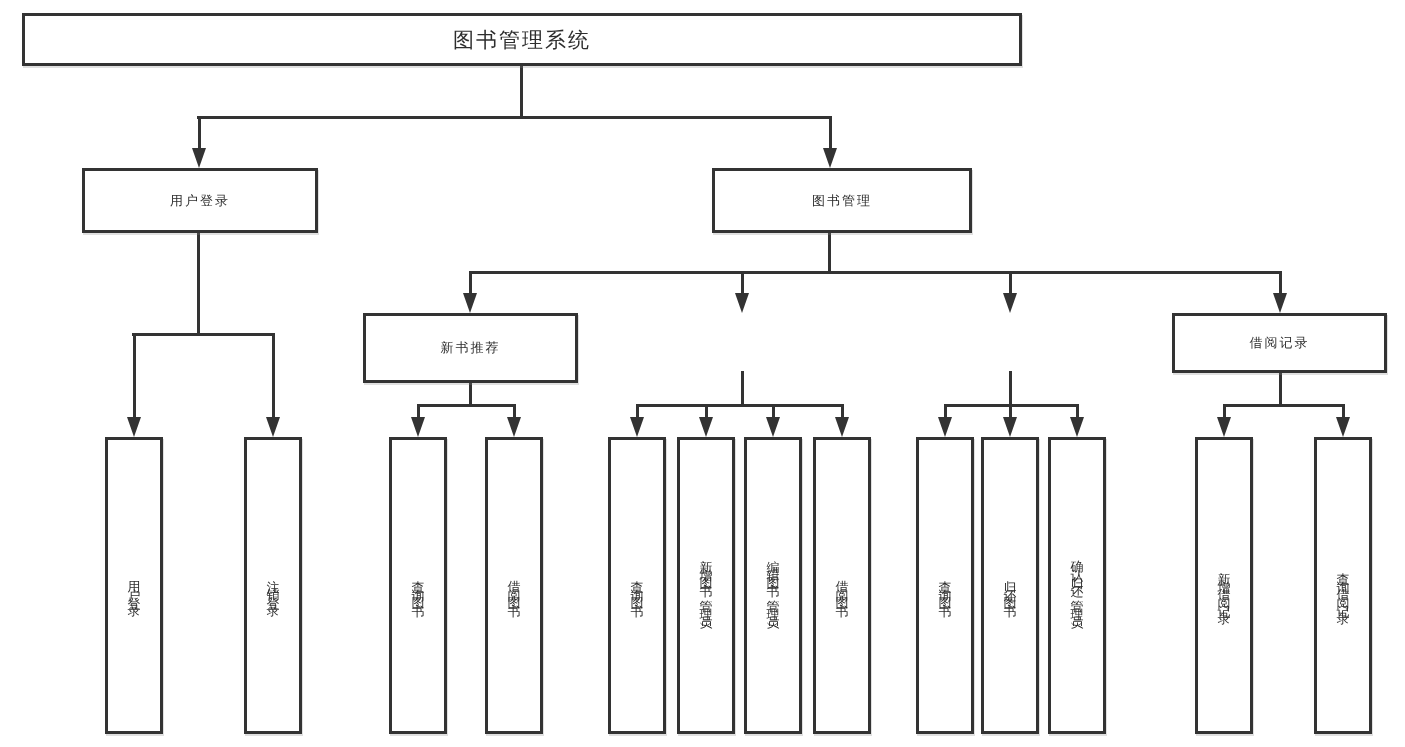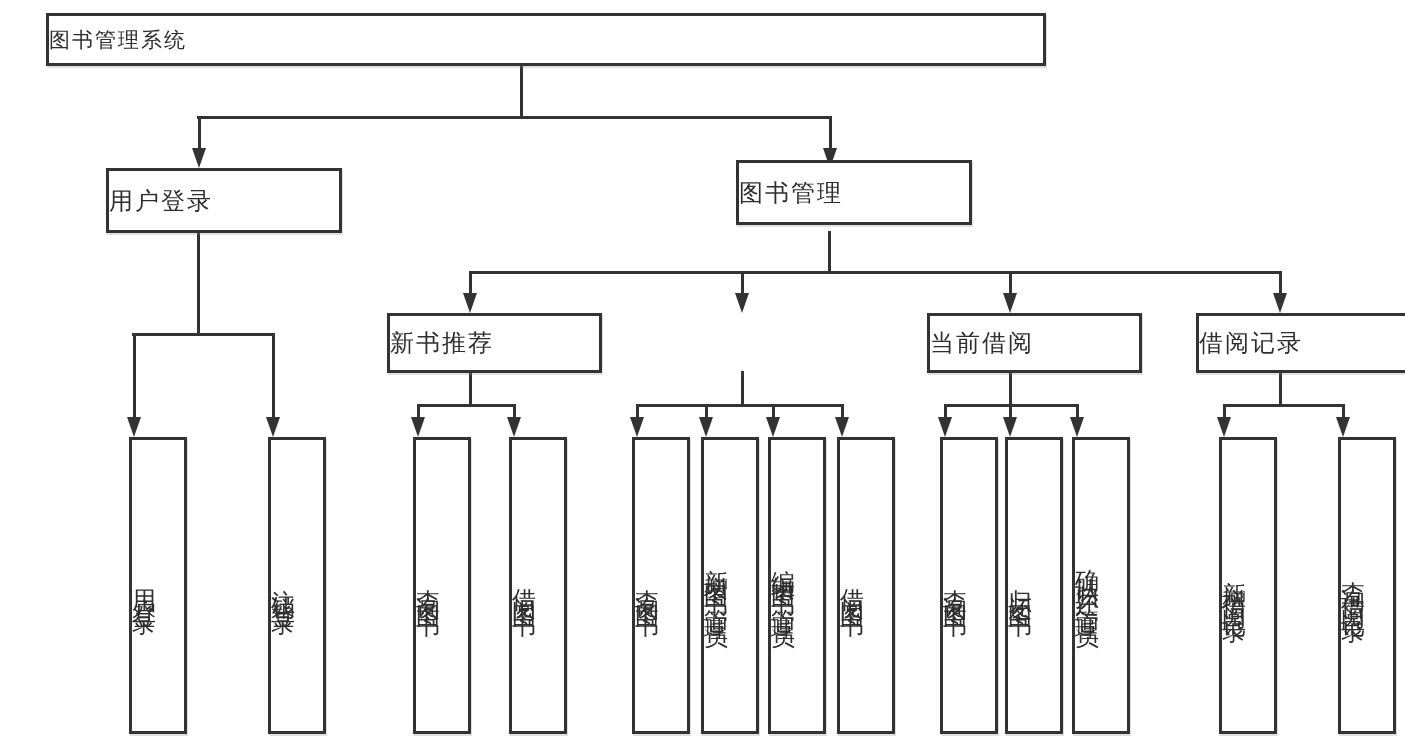--- a/index.html
+++ b/index.html
@@ -14,27 +14,26 @@
     position:relative;
     width:1405px;height:747px;
     background:#ffffff;
     overflow:hidden;
   }
   .box{
     position:absolute;
     background:var(--box-bg);
     border:3px solid var(--line);
     box-sizing:border-box;
-    display:flex;align-items:center;justify-content:flex-start;
+    display:flex;align-items:center;justify-content:center;
     box-shadow:1px 2px 0 rgba(130,130,130,0.25);
     z-index:2;
-    margin-left:24px;
   }
   .box span{
-    font-size:24px;
+    font-size:13px;
     letter-spacing:2px;
     color:var(--ink);
     white-space:nowrap;
   }
   .lvl1 span{font-size:21px;}
   .vbox span{
     writing-mode:vertical-rl;
     letter-spacing:8px;
     line-height:1;
   }
@@ -68,41 +67,38 @@
   </div>
 
   <div class="vline" style="left:520px;top:64px;height:55px"></div>
   <div class="hline" style="left:197px;top:116px;width:635px"></div>
   <div class="arrow" style="left:199px;top:116px;height:52px"></div>
   <div class="arrow" style="left:830px;top:116px;height:52px"></div>
 
   <div class="box" style="left:82px;top:168px;width:236px;height:65px">
     <span>用户登录</span>
   </div>
-  <div class="box" style="left:712px;top:160px;width:236px;height:65px">
+  <div class="box" style="left:712px;top:168px;width:260px;height:65px">
     <span>图书管理</span>
   </div>
 
   <div class="vline" style="left:197px;top:231px;height:104px"></div>
   <div class="hline" style="left:132px;top:333px;width:142px"></div>
   <div class="arrow" style="left:134px;top:333px;height:104px"></div>
   <div class="arrow" style="left:273px;top:333px;height:104px"></div>
 
   <div class="vline" style="left:828px;top:231px;height:43px"></div>
   <div class="hline" style="left:469px;top:271px;width:812px"></div>
   <div class="arrow" style="left:470px;top:271px;height:42px"></div>
   <div class="arrow" style="left:742px;top:271px;height:42px"></div>
   <div class="arrow" style="left:1010px;top:271px;height:42px"></div>
   <div class="arrow" style="left:1280px;top:271px;height:42px"></div>
 
-  <div class="box" style="left:363px;top:313px;width:215px;height:60px">
+  <div class="box" style="left:363px;top:313px;width:215px;height:70px">
     <span>新书推荐</span>
-  </div>
-  <div class="box" style="left:903px;top:313px;width:215px;height:60px">
-    <span>当前借阅</span>
   </div>
   <div class="box" style="left:1172px;top:313px;width:215px;height:60px">
     <span>借阅记录</span>
   </div>
 
   <div class="vline" style="left:469px;top:371px;height:36px"></div>
   <div class="hline" style="left:417px;top:404px;width:99px"></div>
   <div class="arrow" style="left:418px;top:404px;height:33px"></div>
   <div class="arrow" style="left:514px;top:404px;height:33px"></div>
 

